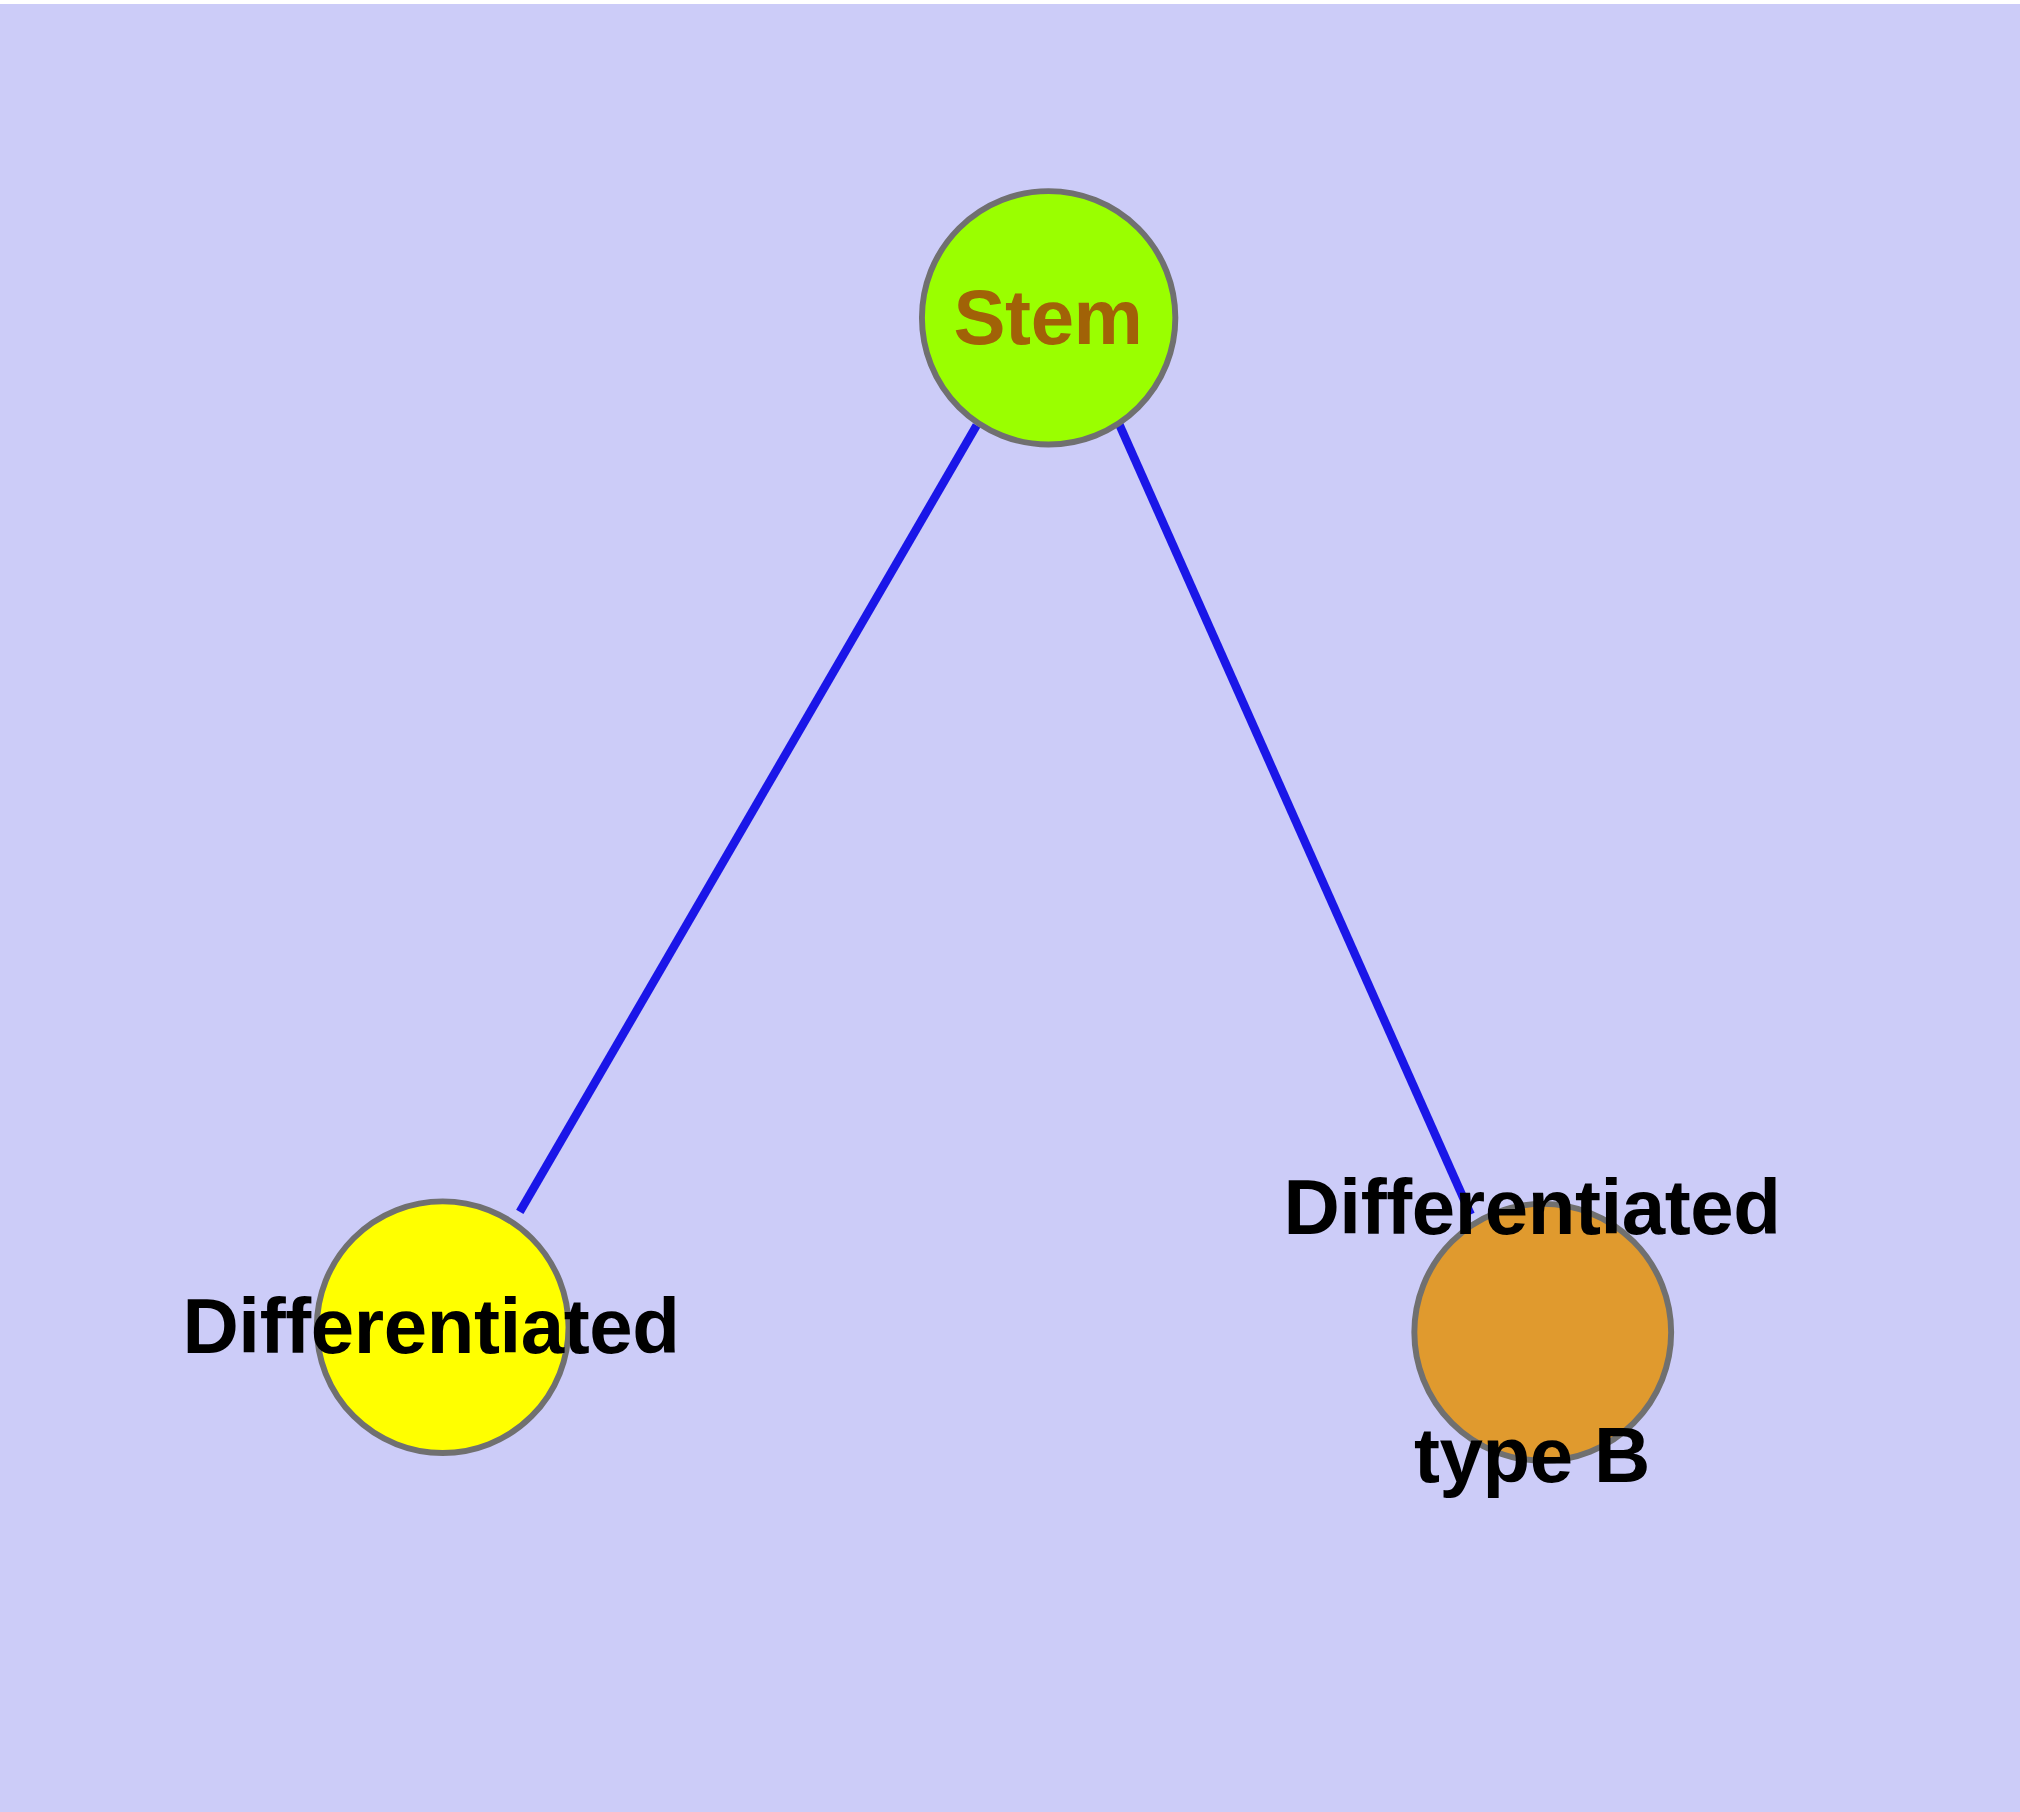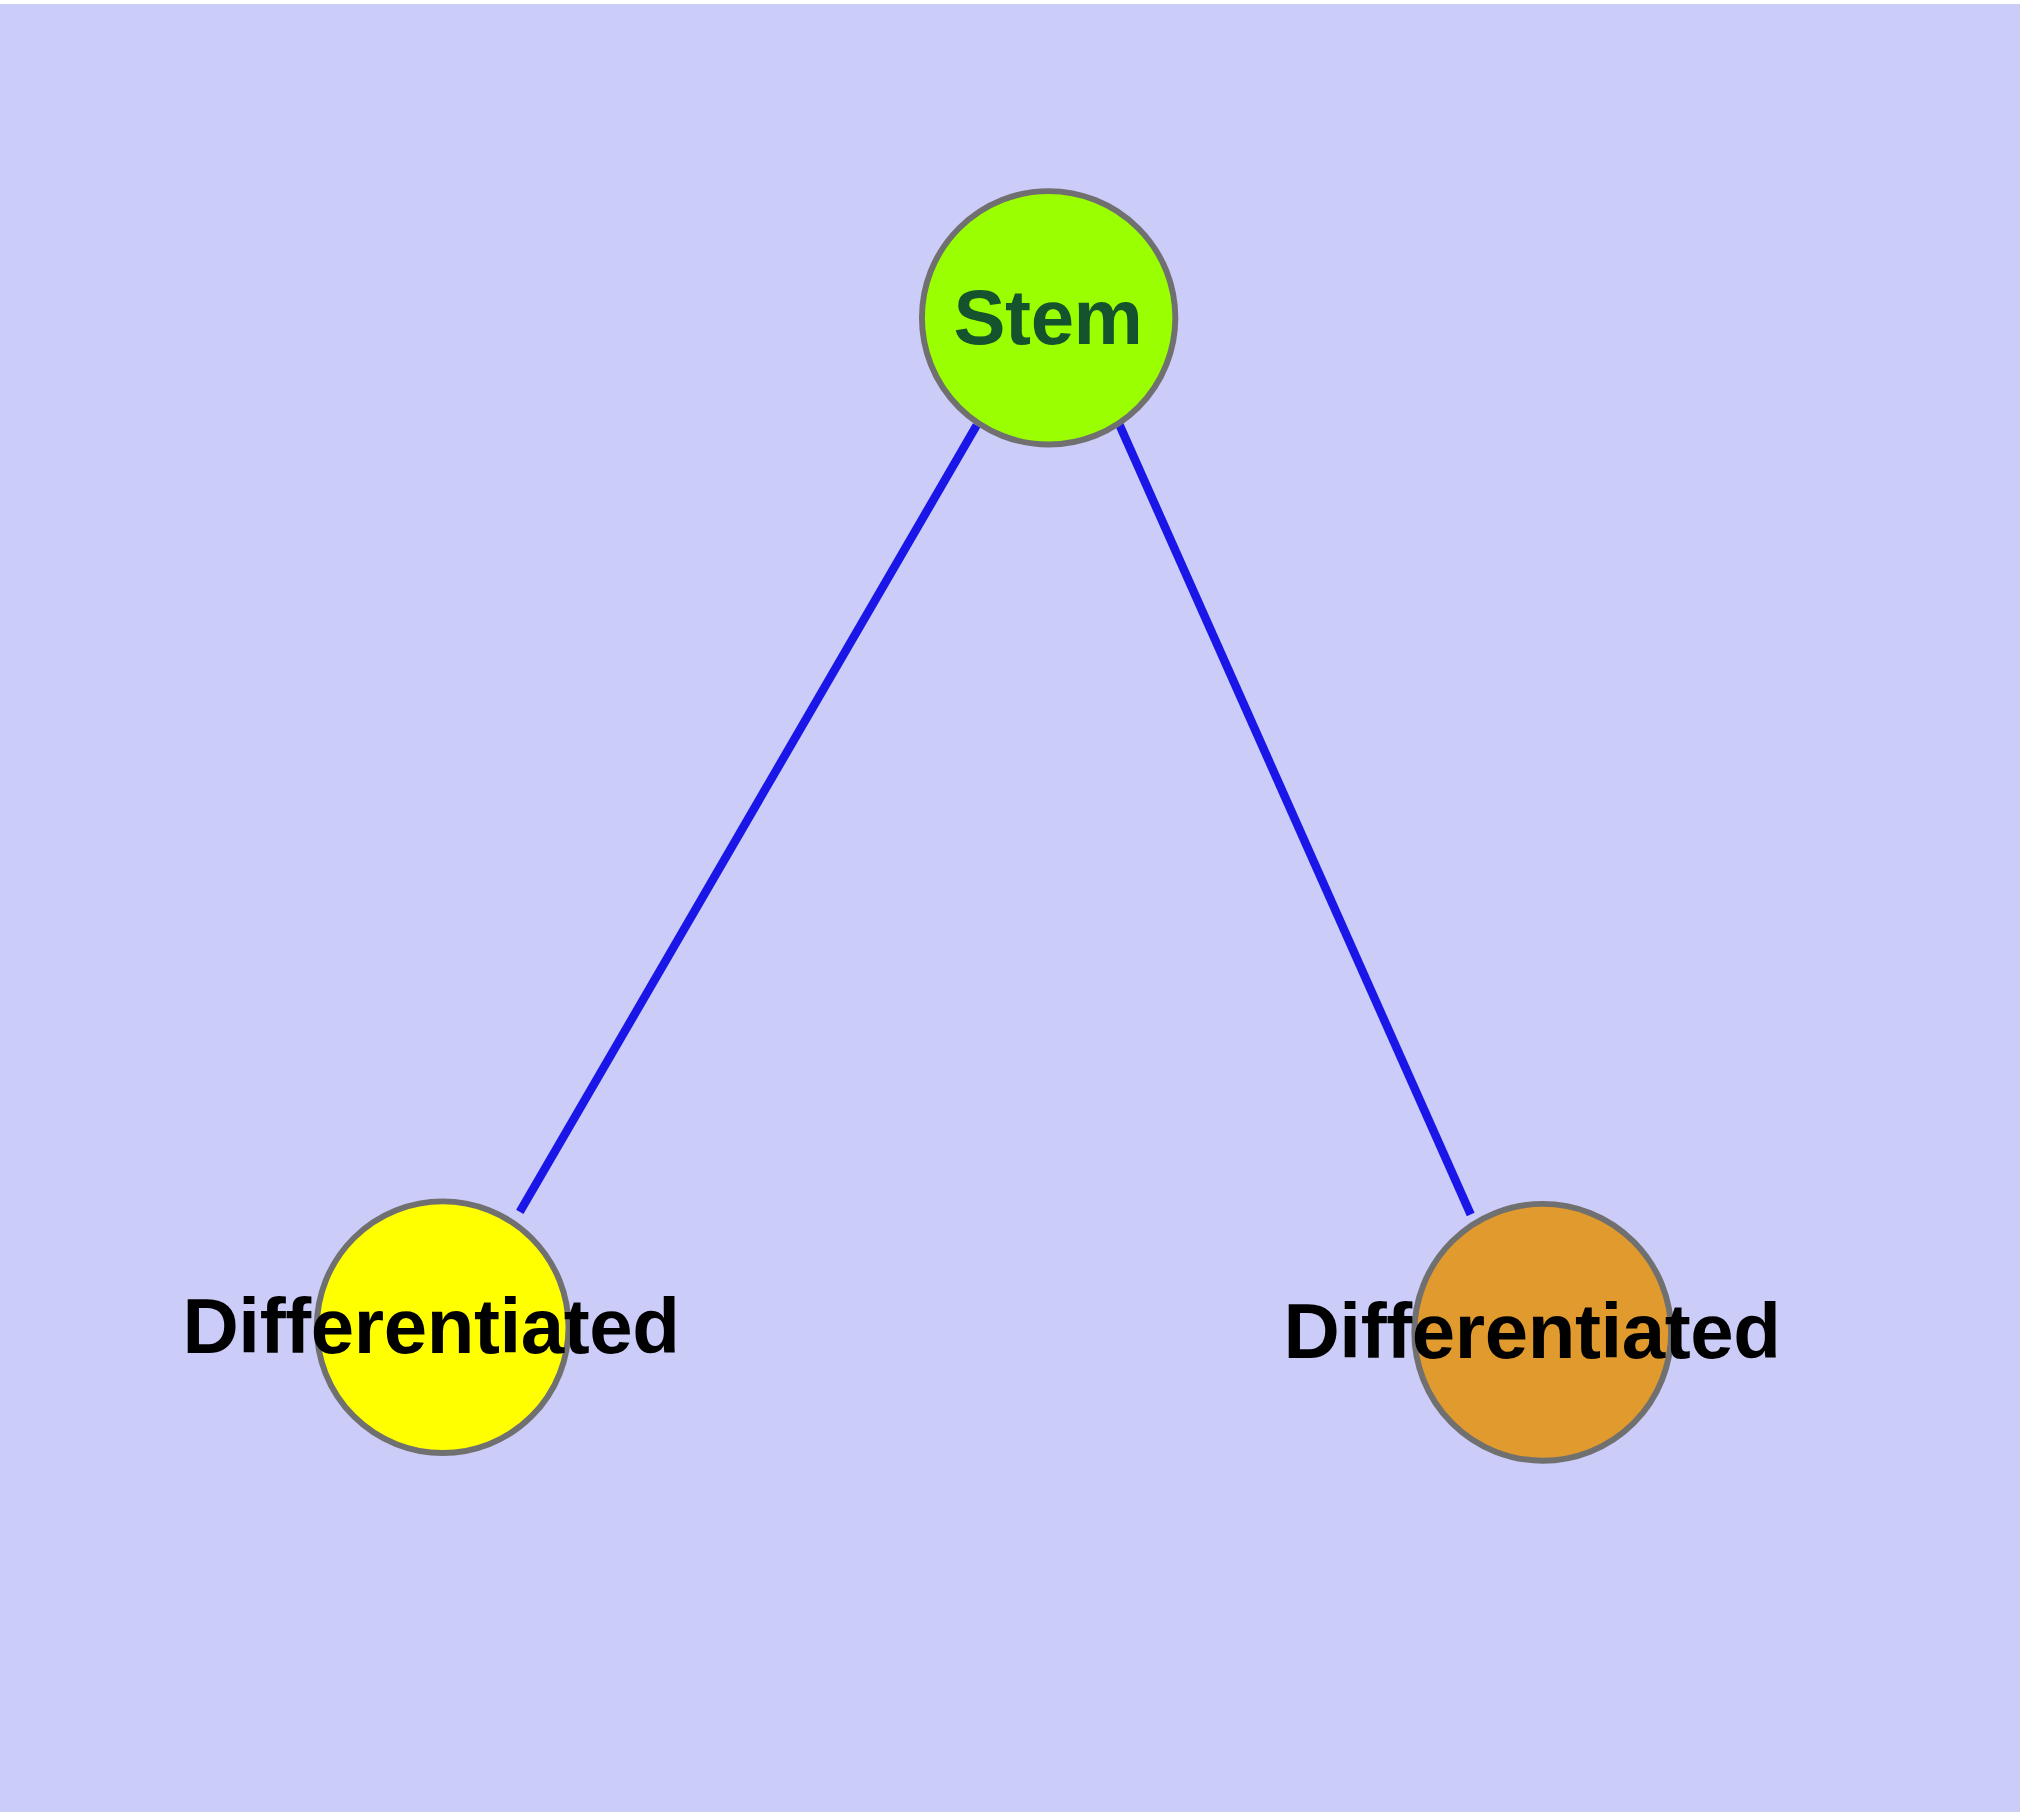--- a/index.html
+++ b/index.html
@@ -80,26 +80,27 @@
       <line x1="1320" y1="500" x2="1735" y2="1433" stroke="#1a16e8" stroke-width="10" stroke-linecap="butt"></line>
     </g>
 
     <g>
       <circle cx="1237" cy="375" r="149.5" fill="#9aff00" stroke="#707070" stroke-width="7"></circle>
       <circle cx="522" cy="1566" r="148.5" fill="#ffff00" stroke="#707070" stroke-width="7"></circle>
       <circle cx="1820" cy="1572" r="151.5" fill="#e09a2e" stroke="#707070" stroke-width="7"></circle>
     </g>
   </svg>
 
-  <div class="node-label" id="label-stem" style="color: #14532d;">
+  <div class="node-label" id="label-stem" style="color: #a16207;">
     <div>Stem</div>
   </div>
 
   <div class="node-label" id="label-type-a" style="color: rgb(0, 0, 0);">
     <div>Differentiated</div>
   </div>
 
   <div class="node-label" id="label-type-b" style="color: rgb(0, 0, 0);">
     <div>Differentiated</div>
+    <div>type B</div>
   </div>
 
 </div>
 
 
 </body></html>

